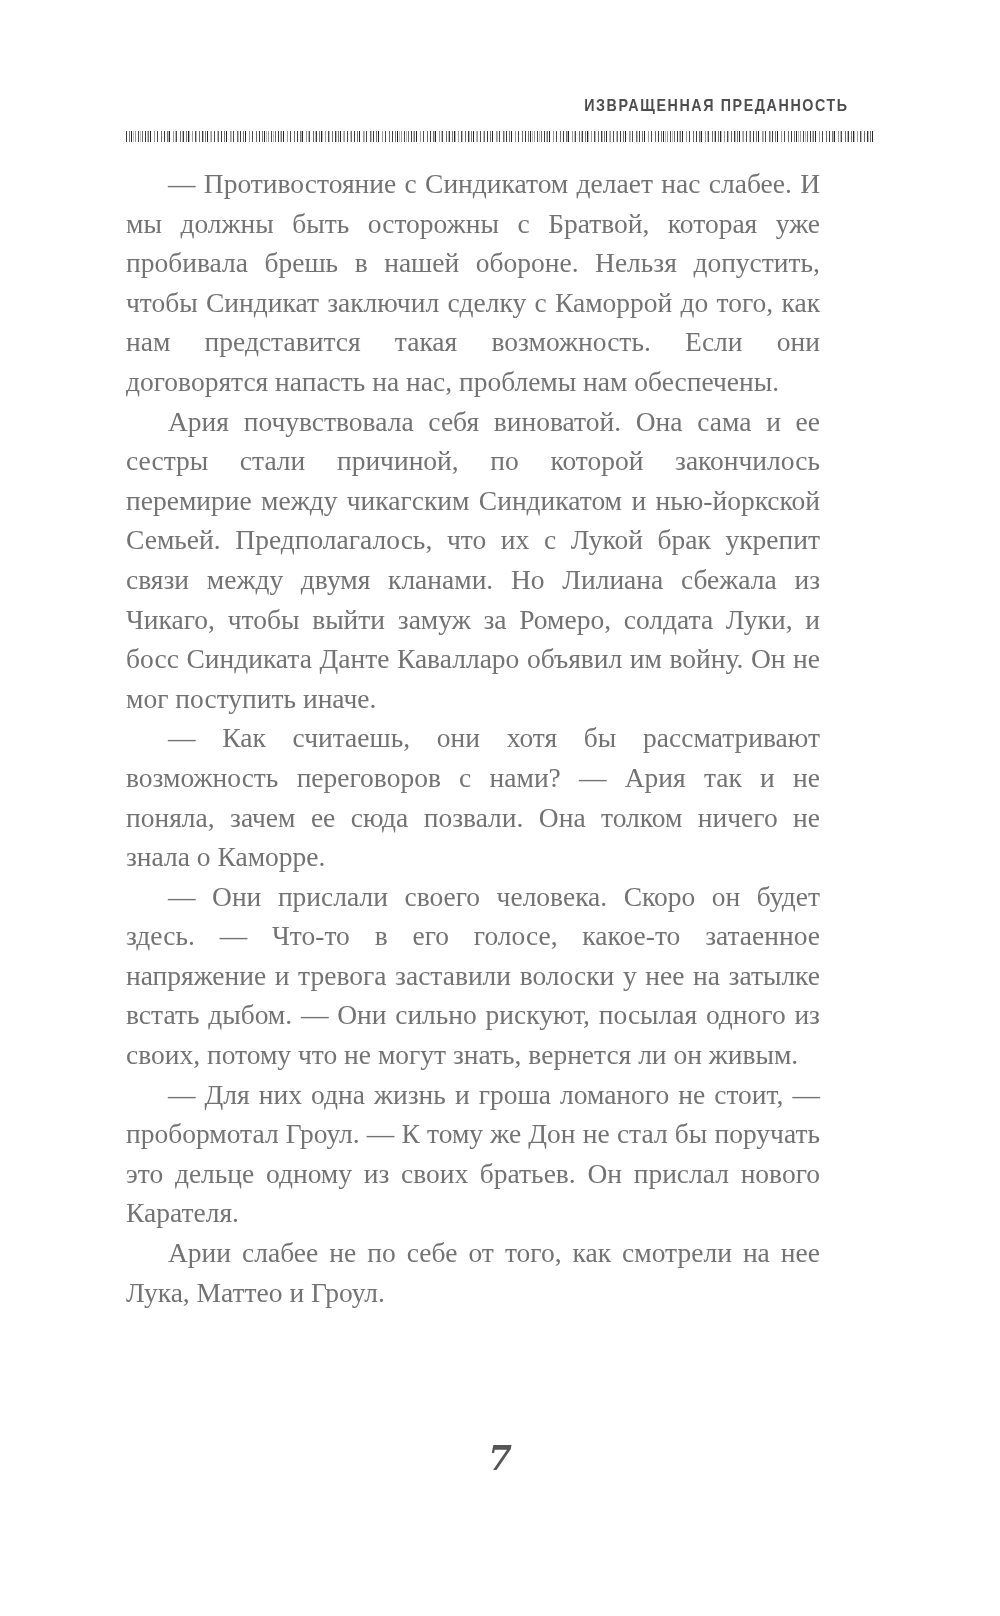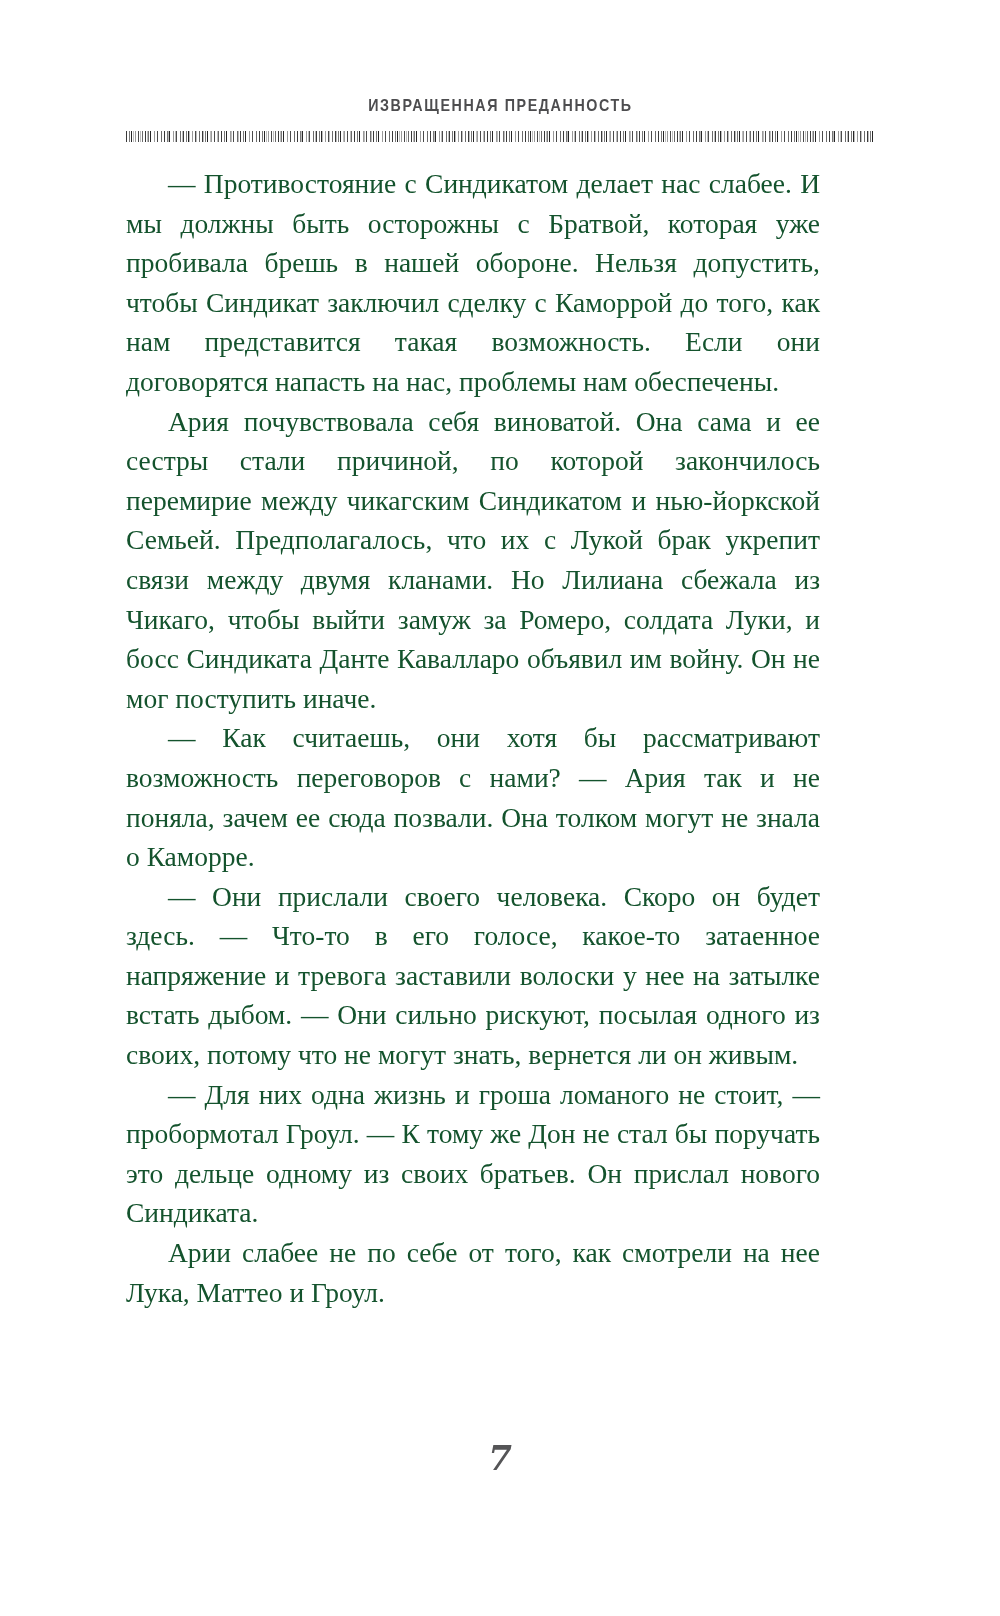--- a/index.html
+++ b/index.html
@@ -19,21 +19,21 @@
     font-family: "Liberation Serif", "DejaVu Serif", serif;
     -webkit-font-smoothing: antialiased;
   }
 
   
   .running-head {
     position: absolute;
     left: 126px;
     right: 126px;
     top: 96px;
-    text-align: center;
+    text-align: right;
   }
 
   .running-head-title {
     display: inline-block;
     font-family: "Liberation Sans", "DejaVu Sans", sans-serif;
     font-weight: 700;
     font-size: 17px;
     letter-spacing: 1.9px;
     color: #4d4d4f;
     text-transform: uppercase;
@@ -73,21 +73,21 @@
     position: absolute;
     left: 126px;
     top: 164px;
     width: 694px;
   }
 
   .para {
     margin: 0;
     font-size: 27.5px;
     line-height: 39.6px;
-    color: #14532d;
+    color: #737373;
     text-align: justify;
     text-justify: inter-word;
     text-indent: 42px;
     hyphens: manual;
     word-spacing: 0px;
   }
 
   .para.last-line-left {
     text-align-last: left;
   }
@@ -118,23 +118,23 @@
 
   <header class="running-head">
     <span class="running-head-title">ИЗВРАЩЕННАЯ ПРЕДАННОСТЬ</span>
   </header>
 
   <div class="head-rule"></div>
 
   <main class="text-block">
     <p class="para last-line-left">— Противостояние с Синдикатом делает нас слабее. И мы должны быть осторожны с Братвой, которая уже пробивала брешь в нашей обороне. Нельзя допустить, чтобы Синдикат заключил сделку с Каморрой до того, как нам представится такая возможность. Если они договорятся напасть на нас, проблемы нам обеспечены.</p>
     <p class="para last-line-left">Ария почувствовала себя виноватой. Она сама и ее сестры стали причиной, по которой закончилось перемирие между чикагским Синдикатом и нью-йоркской Семьей. Предполагалось, что их с Лукой брак укрепит связи между двумя кланами. Но Лилиана сбежала из Чикаго, чтобы выйти замуж за Ромеро, солдата Луки, и босс Синдиката Данте Кавалларо объявил им войну. Он не мог поступить иначе.</p>
-    <p class="para last-line-left">— Как считаешь, они хотя бы рассматривают возможность переговоров с нами? — Ария так и не поняла, зачем ее сюда позвали. Она толком могут не знала о Каморре.</p>
+    <p class="para last-line-left">— Как считаешь, они хотя бы рассматривают возможность переговоров с нами? — Ария так и не поняла, зачем ее сюда позвали. Она толком ничего не знала о Каморре.</p>
     <p class="para last-line-left">— Они прислали своего человека. Скоро он будет здесь. — Что-то в его голосе, какое-то затаенное напряжение и тревога заставили волоски у нее на затылке встать дыбом. — Они сильно рискуют, посылая одного из своих, потому что не могут знать, вернется ли он живым.</p>
-    <p class="para last-line-left">— Для них одна жизнь и гроша ломаного не стоит, — пробормотал Гроул. — К тому же Дон не стал бы поручать это дельце одному из своих братьев. Он прислал нового Синдиката.</p>
+    <p class="para last-line-left">— Для них одна жизнь и гроша ломаного не стоит, — пробормотал Гроул. — К тому же Дон не стал бы поручать это дельце одному из своих братьев. Он прислал нового Карателя.</p>
     <p class="para last-line-left">Арии слабее не по себе от того, как смотрели на нее Лука, Маттео и Гроул.</p>
   </main>
 
   <footer class="folio">
     <span class="folio-number">7</span>
   </footer>
 
 </div>
 
 </body></html>

